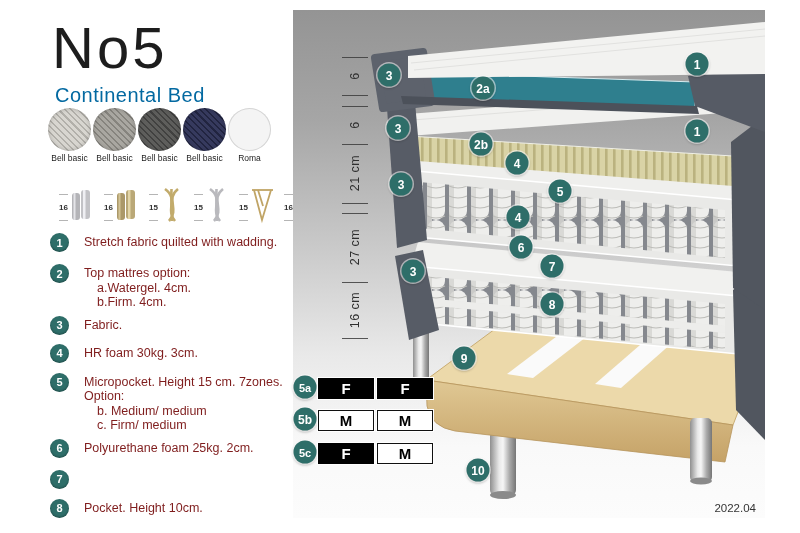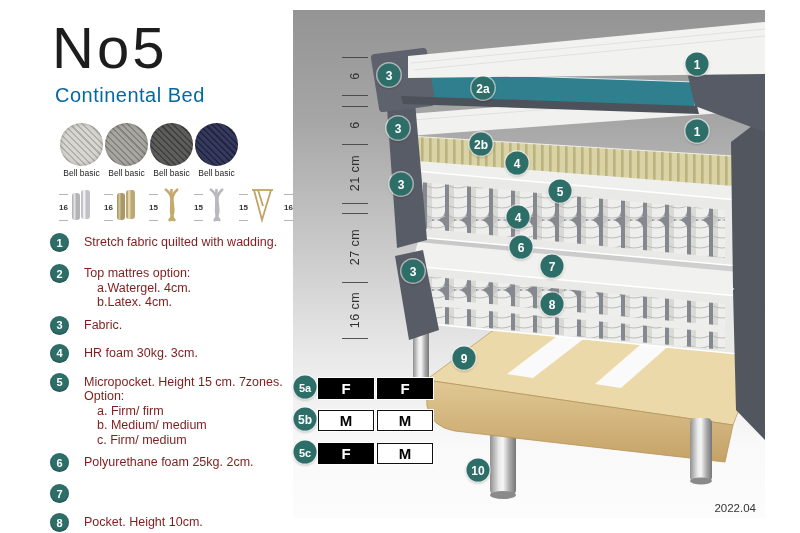--- a/index.html
+++ b/index.html
@@ -12,21 +12,21 @@
   
   .left-col{position:absolute;left:0;top:0;width:264px;height:533px;}
   .title{
     position:absolute;left:52px;top:14px;
     font-size:58px;font-weight:300;letter-spacing:3px;color:#1d1d1d;
   }
   .subtitle{
     position:absolute;left:55px;top:84px;
     font-size:20px;font-weight:300;letter-spacing:0.5px;color:#0369a1;
   }
-  .fabric-row{position:absolute;left:47px;top:123px;display:flex;margin-left:12px;}
+  .fabric-row{position:absolute;left:47px;top:108px;display:flex;}
   .fabric{width:45px;margin-right:0;text-align:center;}
   .fabric-circle{width:43px;height:43px;border-radius:50%;margin:0 auto;
     box-shadow:inset 0 0 4px rgba(0,0,0,0.25);}
   .fabric-label{font-size:8.5px;line-height:9.5px;color:#1c1c1c;margin-top:3px;}
   .leg-row{position:absolute;left:44px;top:186px;display:flex;}
   .leg-item{width:45px;display:flex;align-items:center;}
   .leg-num{font-size:8px;font-weight:bold;color:#333;position:relative;margin-right:1px;width:11px;text-align:right;margin-left:15px;}
   .leg-num::before{content:"";position:absolute;top:-9px;right:0;width:9px;border-top:1px solid #b5b5b5;}
   .leg-num::after{content:"";position:absolute;bottom:-9px;right:0;width:9px;border-top:1px solid #b5b5b5;}
   .feature-list{position:absolute;left:50px;top:233px;width:250px;}
@@ -88,20 +88,24 @@
         <div class="fabric-label"><span>Bell basic</span><br><span></span></div>
       </div>
       <div class="fabric">
         <div class="fabric-circle" style="background: repeating-linear-gradient(45deg, rgb(65, 65, 64) 0px, rgb(65, 65, 64) 1.5px, rgb(94, 94, 92) 1.5px, rgb(94, 94, 92) 4.5px);"></div>
         <div class="fabric-label"><span>Bell basic</span><br><span></span></div>
       </div>
       <div class="fabric">
         <div class="fabric-circle" style="background: repeating-linear-gradient(45deg, rgb(33, 36, 64) 0px, rgb(33, 36, 64) 1.5px, rgb(54, 58, 94) 1.5px, rgb(54, 58, 94) 4.5px);"></div>
         <div class="fabric-label"><span>Bell basic</span><br><span></span></div>
       </div>
+      <div class="fabric">
+        <div class="fabric-circle" style="background: rgb(244, 244, 244); box-shadow: rgb(213, 213, 213) 0px 0px 0px 1px inset;"></div>
+        <div class="fabric-label"><span>Roma</span><br><span></span></div>
+      </div>
     </div>
   <div class="leg-row" id="leg-row">
       <div class="leg-item">
         <span class="leg-num">16</span>
         <span><svg width="27" height="38" viewBox="0 0 27 38">
             <rect x="3" y="7" width="8" height="27" rx="3" fill="#b4b4b8"></rect>
             <rect x="4.5" y="7" width="2" height="27" fill="#e4e4e8"></rect>
             <rect x="12" y="4" width="9" height="29" rx="3" fill="#c2c2c6"></rect>
             <rect x="14" y="4" width="2.5" height="29" fill="#efeff3"></rect>
           </svg></span>
@@ -162,40 +166,39 @@
         <span class="fbadge">1</span>
         <div class="ftext">
           <div>Stretch fabric quilted with wadding.</div>
         </div>
       </div>
       <div class="feat" style="margin-bottom: 6px;">
         <span class="fbadge">2</span>
         <div class="ftext">
           <div>Top mattres option:</div>
           <div class="fsub">a.Watergel. 4cm.</div>
-          <div class="fsub">b.Latex. 4cm.</div>
+          <div class="fsub">b.Firm. 4cm.</div>
         </div>
       </div>
       <div class="feat" style="margin-bottom: 9px;">
         <span class="fbadge">3</span>
         <div class="ftext">
           <div>Fabric.</div>
         </div>
       </div>
       <div class="feat" style="margin-bottom: 10px;">
         <span class="fbadge">4</span>
         <div class="ftext">
           <div>HR foam 30kg. 3cm.</div>
         </div>
       </div>
       <div class="feat" style="margin-bottom: 6px;">
         <span class="fbadge">5</span>
         <div class="ftext">
           <div>Micropocket. Height 15 cm. 7zones. Option:</div>
-          <div class="fsub">a. Firm/ firm</div>
           <div class="fsub">b. Medium/ medium</div>
           <div class="fsub">c. Firm/ medium</div>
         </div>
       </div>
       <div class="feat" style="margin-bottom: 12px;">
         <span class="fbadge">6</span>
         <div class="ftext">
           <div>Polyurethane foam 25kg. 2cm.</div>
         </div>
       </div>

